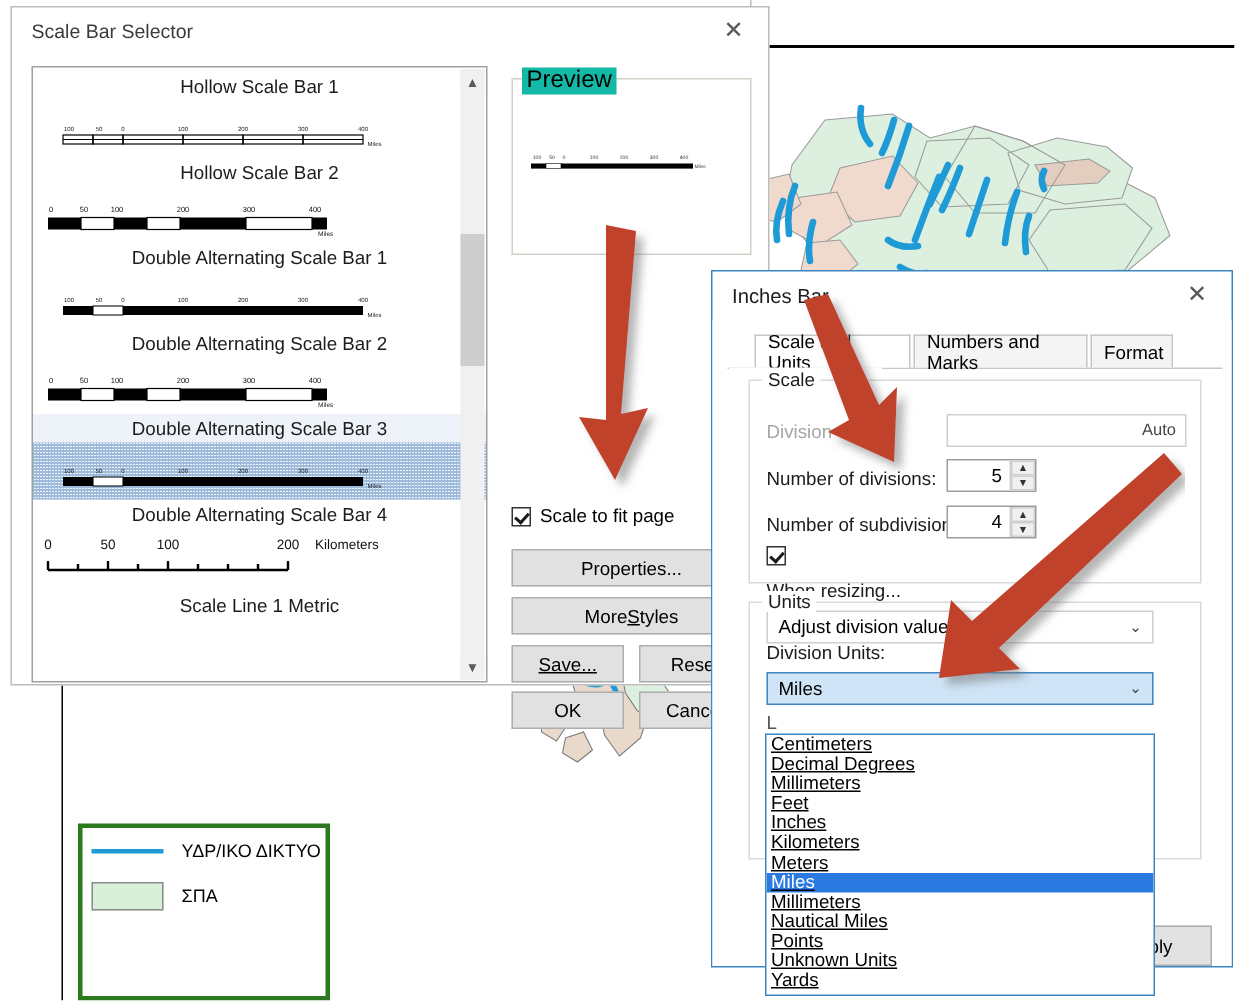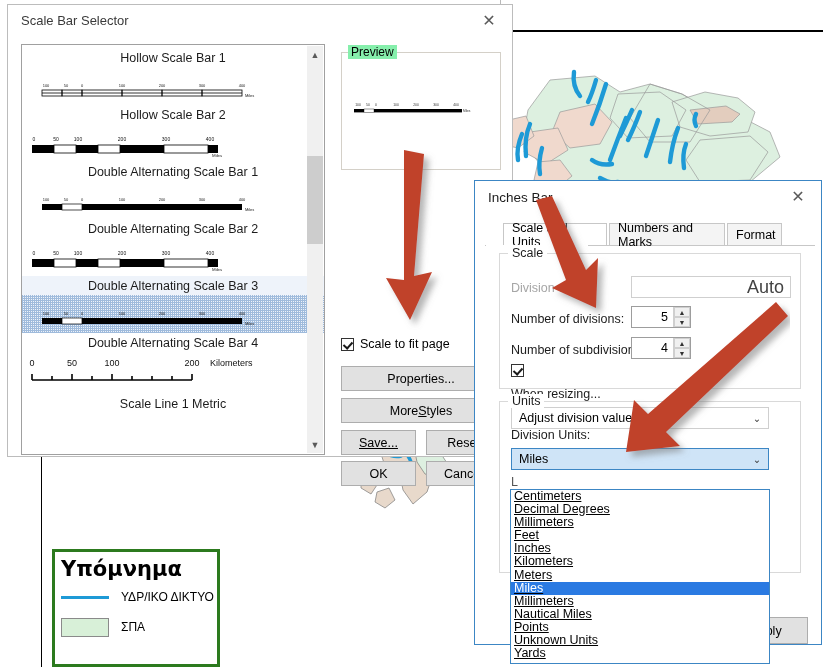--- a/index.html
+++ b/index.html
@@ -63,21 +63,21 @@
       background-color:#eef3fa;}
   .sb-item.sel .sb-name{background:#eef3fa;}
 
   
   #listScroll{position:absolute;right:1px;top:1px;width:16px;bottom:1px;background:#f0f0f0;}
   #listScroll .arr{height:17px;display:flex;align-items:center;justify-content:center;color:#5a5a5a;font-size:9px;background:#f0f0f0;}
   #listScroll .thumb{position:absolute;left:0;right:0;top:110px;height:88px;background:#cdcdcd;}
 
   
   #previewGrp{position:absolute;left:333px;top:17px;width:160px;height:118px;border:1px solid #d4d0c8;box-sizing:border-box;}
-  #previewGrp .gl{position:absolute;left:6px;top:-8px;background:#86efac;padding:0 3px;font-size:12px;}
+  #previewGrp .gl{position:absolute;left:6px;top:-8px;background:#14b8a6;padding:0 3px;font-size:16px;}
 
   .chkrow{position:absolute;left:333px;top:302px;display:flex;align-items:flex-end;gap:6px;font-size:12.5px;}
   .cbox{width:13px;height:13px;border:1px solid #333;background:#fff;position:relative;box-sizing:border-box;}
   .cbox::after{content:"";position:absolute;left:3px;top:1px;width:4px;height:7px;border:solid #1a1a1a;border-width:0 2px 2px 0;transform:rotate(42deg);}
 
   .btn{
     position:absolute;background:#e1e1e1;border:1px solid #adadad;
     display:flex;align-items:center;justify-content:center;
     font-size:12.5px;color:#000;box-sizing:border-box;
     font-family:"Liberation Sans",sans-serif;
@@ -106,21 +106,21 @@
   .tabline{position:absolute;left:10px;top:32px;right:6px;height:1px;background:#c7c7c7;}
 
   .group{position:absolute;border:1px solid #d9d9d9;box-sizing:border-box;}
   .group>.gl{position:absolute;left:8px;top:-8px;background:#fff;padding:0 4px;font-size:12.5px;color:#1c1c1c;}
   #grpScale{left:24px;top:40px;width:302px;height:136px;}
   #grpUnits{left:24px;top:188px;width:302px;height:172px;}
 
   .fl{position:absolute;font-size:12.5px;color:#1c1c1c;}
   .fl.dim{color:#a6a6a6;}
   .tbox{position:absolute;border:1px solid #cfcfcf;background:#fff;box-sizing:border-box;
-        display:flex;align-items:center;justify-content:flex-end;padding-right:6px;font-size:18px;color:#444;}
+        display:flex;align-items:center;justify-content:flex-end;padding-right:6px;font-size:11px;color:#444;}
   .spin{position:absolute;border:1px solid #9d9d9d;background:#fff;box-sizing:border-box;display:flex;}
   .spin .val{flex:1;display:flex;align-items:center;justify-content:flex-end;padding-right:5px;font-size:12.5px;color:#000;}
   .spin .arrows{width:16px;display:flex;flex-direction:column;border-left:1px solid #cfcfcf;}
   .spin .arrows div{flex:1;display:flex;align-items:center;justify-content:center;background:#f0f0f0;font-size:7px;color:#333;border:1px solid #cfcfcf;box-sizing:border-box;}
 
   .combo{position:absolute;border:1px solid #cfcfcf;background:#fff;box-sizing:border-box;
          display:flex;align-items:center;padding-left:7px;font-size:12.5px;}
   .combo .cv{flex:1;}
   .combo .carr{width:22px;text-align:center;color:#3a3a3a;font-size:10px;}
 
@@ -192,21 +192,20 @@
     <path d="M30,4 Q38,10 46,8"></path>
     <path d="M48,2 Q54,8 56,14"></path>
   </g>
 </svg>
 
 <div class="map-frame-v"></div>
 <div class="map-frame-h"></div>
 <div class="map-frame-v2"></div>
 
 <div id="legend">
-  <div class="lg-title">Υπόμνημα</div>
   <div class="lg-row">
     <div class="sw-line"></div>
     <div class="lg-label">ΥΔΡ/ΙΚΟ ΔΙΚΤΥΟ</div>
   </div>
   <div class="lg-row">
     <div class="sw-poly" style="background:#d8f0d8"></div>
     <div class="lg-label">ΣΠΑ</div>
   </div>
 </div>
 

